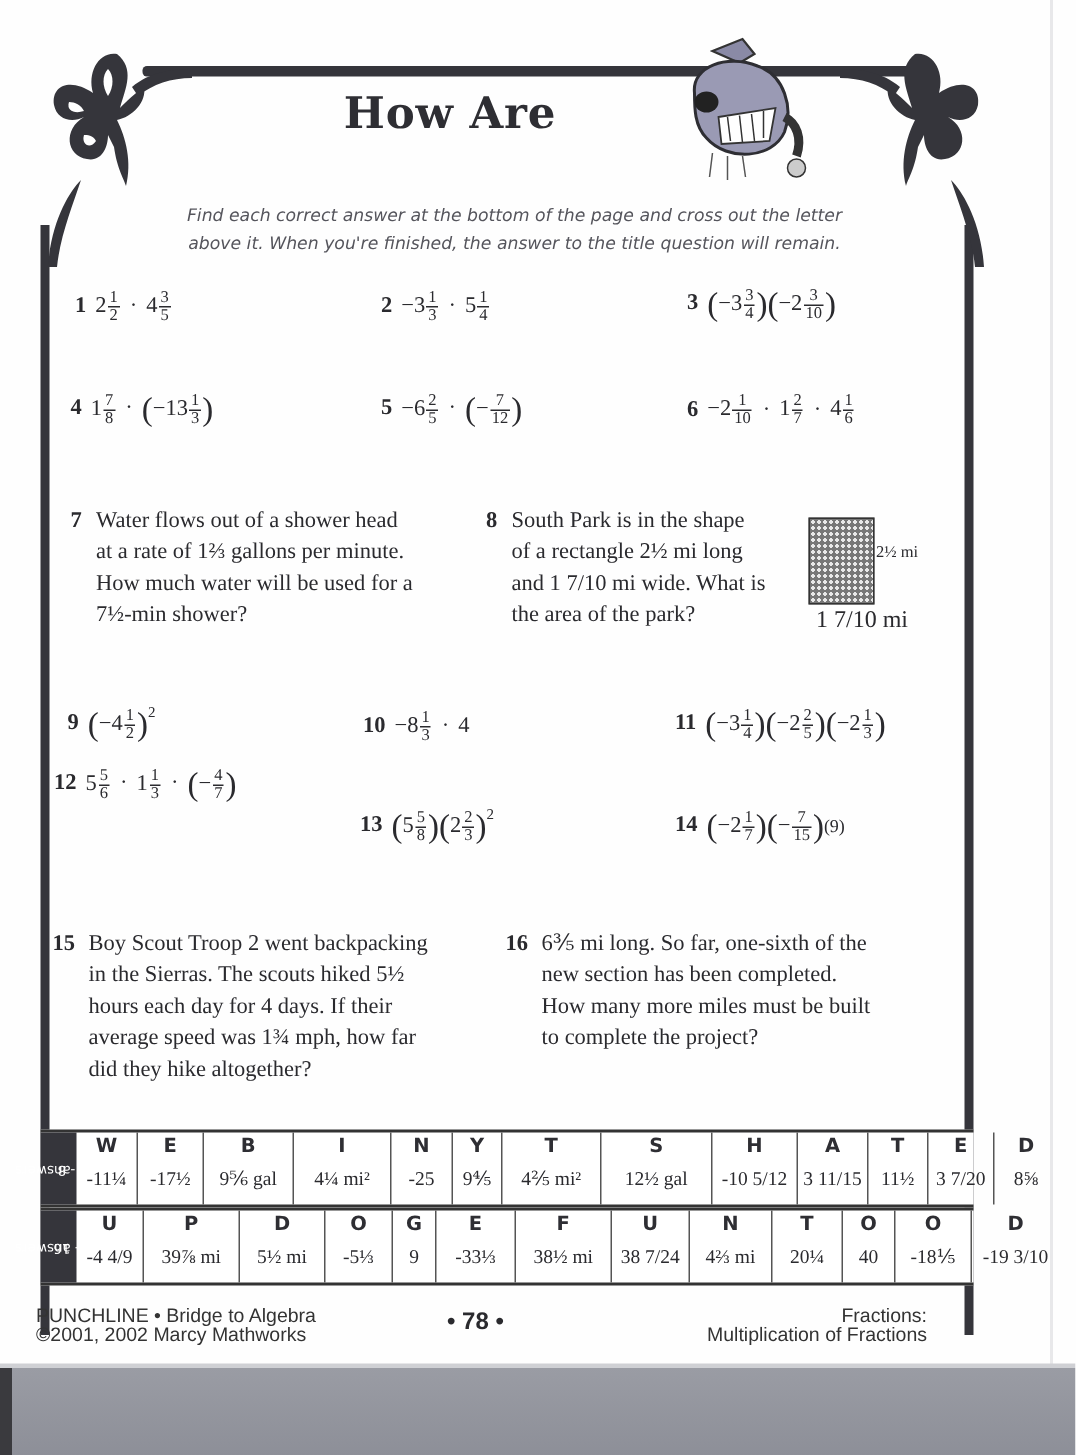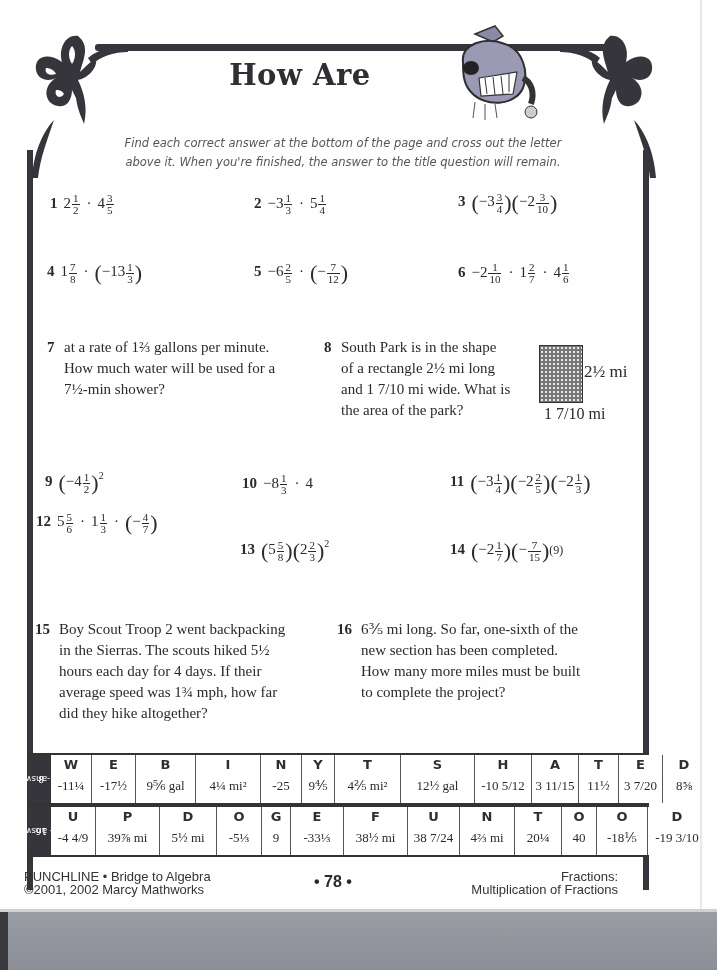--- a/index.html
+++ b/index.html
@@ -19,32 +19,32 @@
   .prob{position:absolute;font-size:15px;color:#2a2a2e;white-space:nowrap;}
   .num{font-weight:bold;margin-right:6px;}
   .frac{display:inline-block;vertical-align:middle;text-align:center;font-size:11px;line-height:11px;margin:0 1px;}
   .frac .n{display:block;border-bottom:1px solid #2a2a2e;padding:0 1px;}
   .frac .d{display:block;padding:0 1px;}
   .paren{font-size:22px;vertical-align:middle;font-weight:normal;}
   .dot{margin:0 6px;}
   .word{position:absolute;font-size:15px;line-height:21px;color:#2a2a2e;}
   .word .num{position:absolute;left:-20px;top:0;}
   .park{position:absolute;left:539px;top:345px;width:42px;height:56px;border:1.5px solid #333;background-color:#777;background-image:radial-gradient(#e8e8e8 1.1px,transparent 1.3px);background-size:4px 4px;}
-  .park-label-h{position:absolute;left:584px;top:362px;font-size:17px;}
+  .park-label-h{position:absolute;left:584px;top:362px;font-size:11px;}
   .park-label-w{position:absolute;left:544px;top:405px;font-size:16px;}
   
   .ans{position:absolute;left:27px;width:622px;height:48px;display:flex;border-top:2px solid #333;border-bottom:2px solid #333;background:#fff;}
   .ans .tag{width:24px;background:#35353b;color:#fff;font-family:"DejaVu Sans",sans-serif;font-size:9px;display:flex;align-items:center;justify-content:center;}
   .ans .tag span{display:block;transform:rotate(-90deg);white-space:nowrap;text-align:center;line-height:10px;}
   .ans .cell{border-right:1px solid #555;display:flex;flex-direction:column;align-items:center;justify-content:flex-start;padding:2px 3px 0;flex:0 0 auto;}
   .ans .cell:last-child{border-right:none;}
   .ans .letter{font-family:"DejaVu Sans",sans-serif;font-weight:bold;font-size:13px;line-height:15px;color:#2e2e33;}
   .ans .value{font-size:13px;line-height:28px;white-space:nowrap;}
   .footer{position:absolute;font-family:"Liberation Sans",sans-serif;font-size:13px;color:#333;line-height:13px;}
-  .pagenum{position:absolute;left:298px;top:873px;font-family:"Liberation Sans",sans-serif;font-weight:bold;font-size:16px;color:#2a2a2e;margin-left:16px;}
+  .pagenum{position:absolute;left:298px;top:873px;font-family:"Liberation Sans",sans-serif;font-weight:bold;font-size:16px;color:#2a2a2e;}
 </style>
 </head>
 <body>
 
 <div class="page"></div>
 <div class="right-edge"></div>
 <div class="scan-line"></div>
 <div class="scan-gray">
     <div class="edge"></div>
   </div>
@@ -103,20 +103,21 @@
 </div>
 <div class="prob" style="left:254px;top:260px">
   <span class="num">5</span>−6<span class="frac"><span class="n">2</span><span class="d">5</span></span><span class="dot">·</span><span class="paren">(</span>−<span class="frac"><span class="n">7</span><span class="d">12</span></span><span class="paren">)</span>
 </div>
 <div class="prob" style="left:458px;top:262px">
   <span class="num">6</span>−2<span class="frac"><span class="n">1</span><span class="d">10</span></span><span class="dot">·</span>1<span class="frac"><span class="n">2</span><span class="d">7</span></span><span class="dot">·</span>4<span class="frac"><span class="n">1</span><span class="d">6</span></span>
 </div>
 
 <div class="word" style="left:64px;top:337px;width:250px">
   <span class="num" style="left:-17px">7</span>
+  <div>Water flows out of a shower head</div>
   <div>at a rate of 1⅔ gallons per minute.</div>
   <div>How much water will be used for a</div>
   <div>7½-min shower?</div>
 </div>
 
 <div class="word" style="left:341px;top:337px;width:195px">
   <span class="num" style="left:-17px">8</span>
   <div>South Park is in the shape</div>
   <div>of a rectangle 2½ mi long</div>
   <div>and 1 7/10 mi wide. What is</div>

